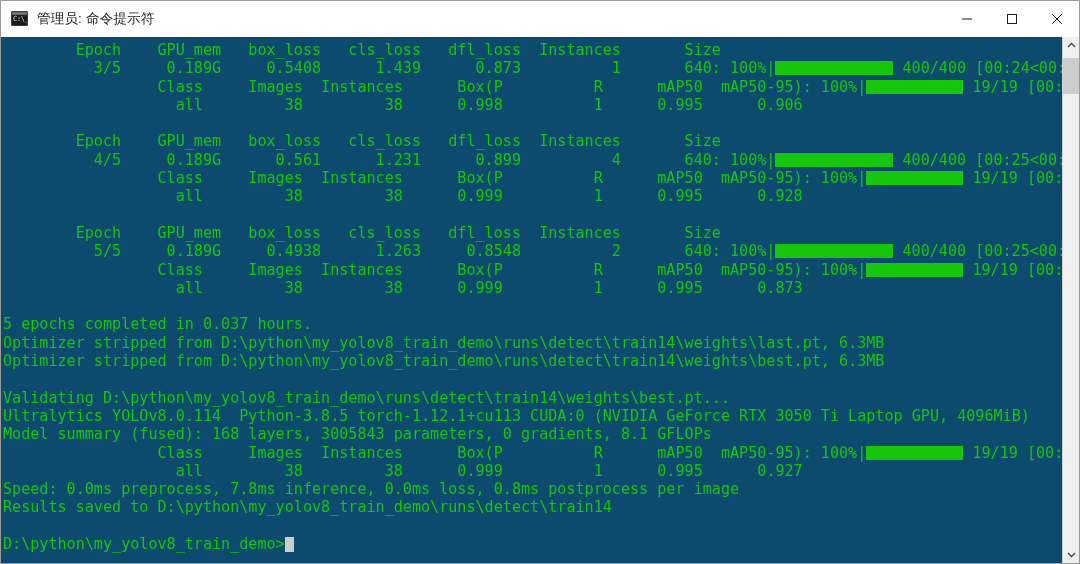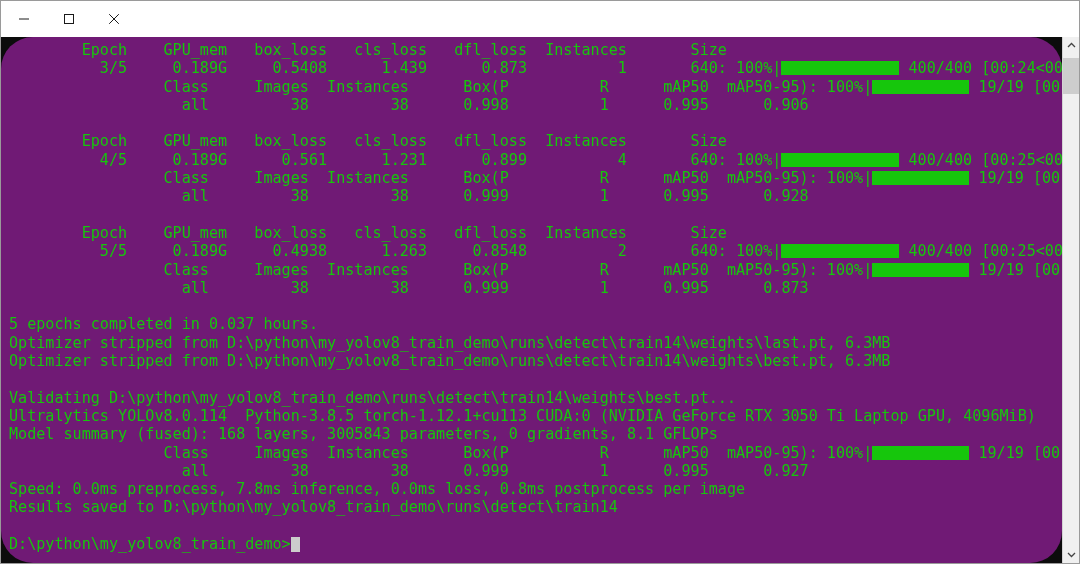--- a/index.html
+++ b/index.html
@@ -104,23 +104,22 @@
     display: flex;
     min-height: 0;
     background: #0c0c0c;
     position: relative;
   }
 
   #console {
     flex: 1;
     position: relative;
     overflow: hidden;
-    background: #701a75;
-    padding: 4px 0 0 8px;
-    border-radius: 32px;
+    background: #0c4a6e;
+    padding: 4px 0 0 2px;
   }
 
   #console-lines {
     font-family: "DejaVu Sans Mono", "Liberation Mono", monospace;
     font-size: 15.1px;
     line-height: 18.3px;
     color: #16c60c;
     white-space: pre;
     letter-spacing: 0px;
     position: relative;
@@ -181,20 +180,24 @@
     background: #cdcdcd;
     cursor: default;
   }
 </style>
 </head>
 <body>
 
 <div id="window">
 
   <div id="titlebar">
+    <div id="title-left">
+      <span id="cmd-icon"></span>
+      <span id="title-text">管理员: 命令提示符</span>
+    </div>
     <div id="window-controls">
       <div class="win-btn" id="btn-min">
         <svg width="12" height="12" viewBox="0 0 12 12">
           <line x1="1" y1="6" x2="11" y2="6" stroke="#1a1a1a" stroke-width="1"></line>
         </svg>
       </div>
       <div class="win-btn" id="btn-max">
         <svg width="12" height="12" viewBox="0 0 12 12">
           <rect x="1.5" y="1.5" width="9" height="9" fill="none" stroke="#1a1a1a" stroke-width="1"></rect>
         </svg>

